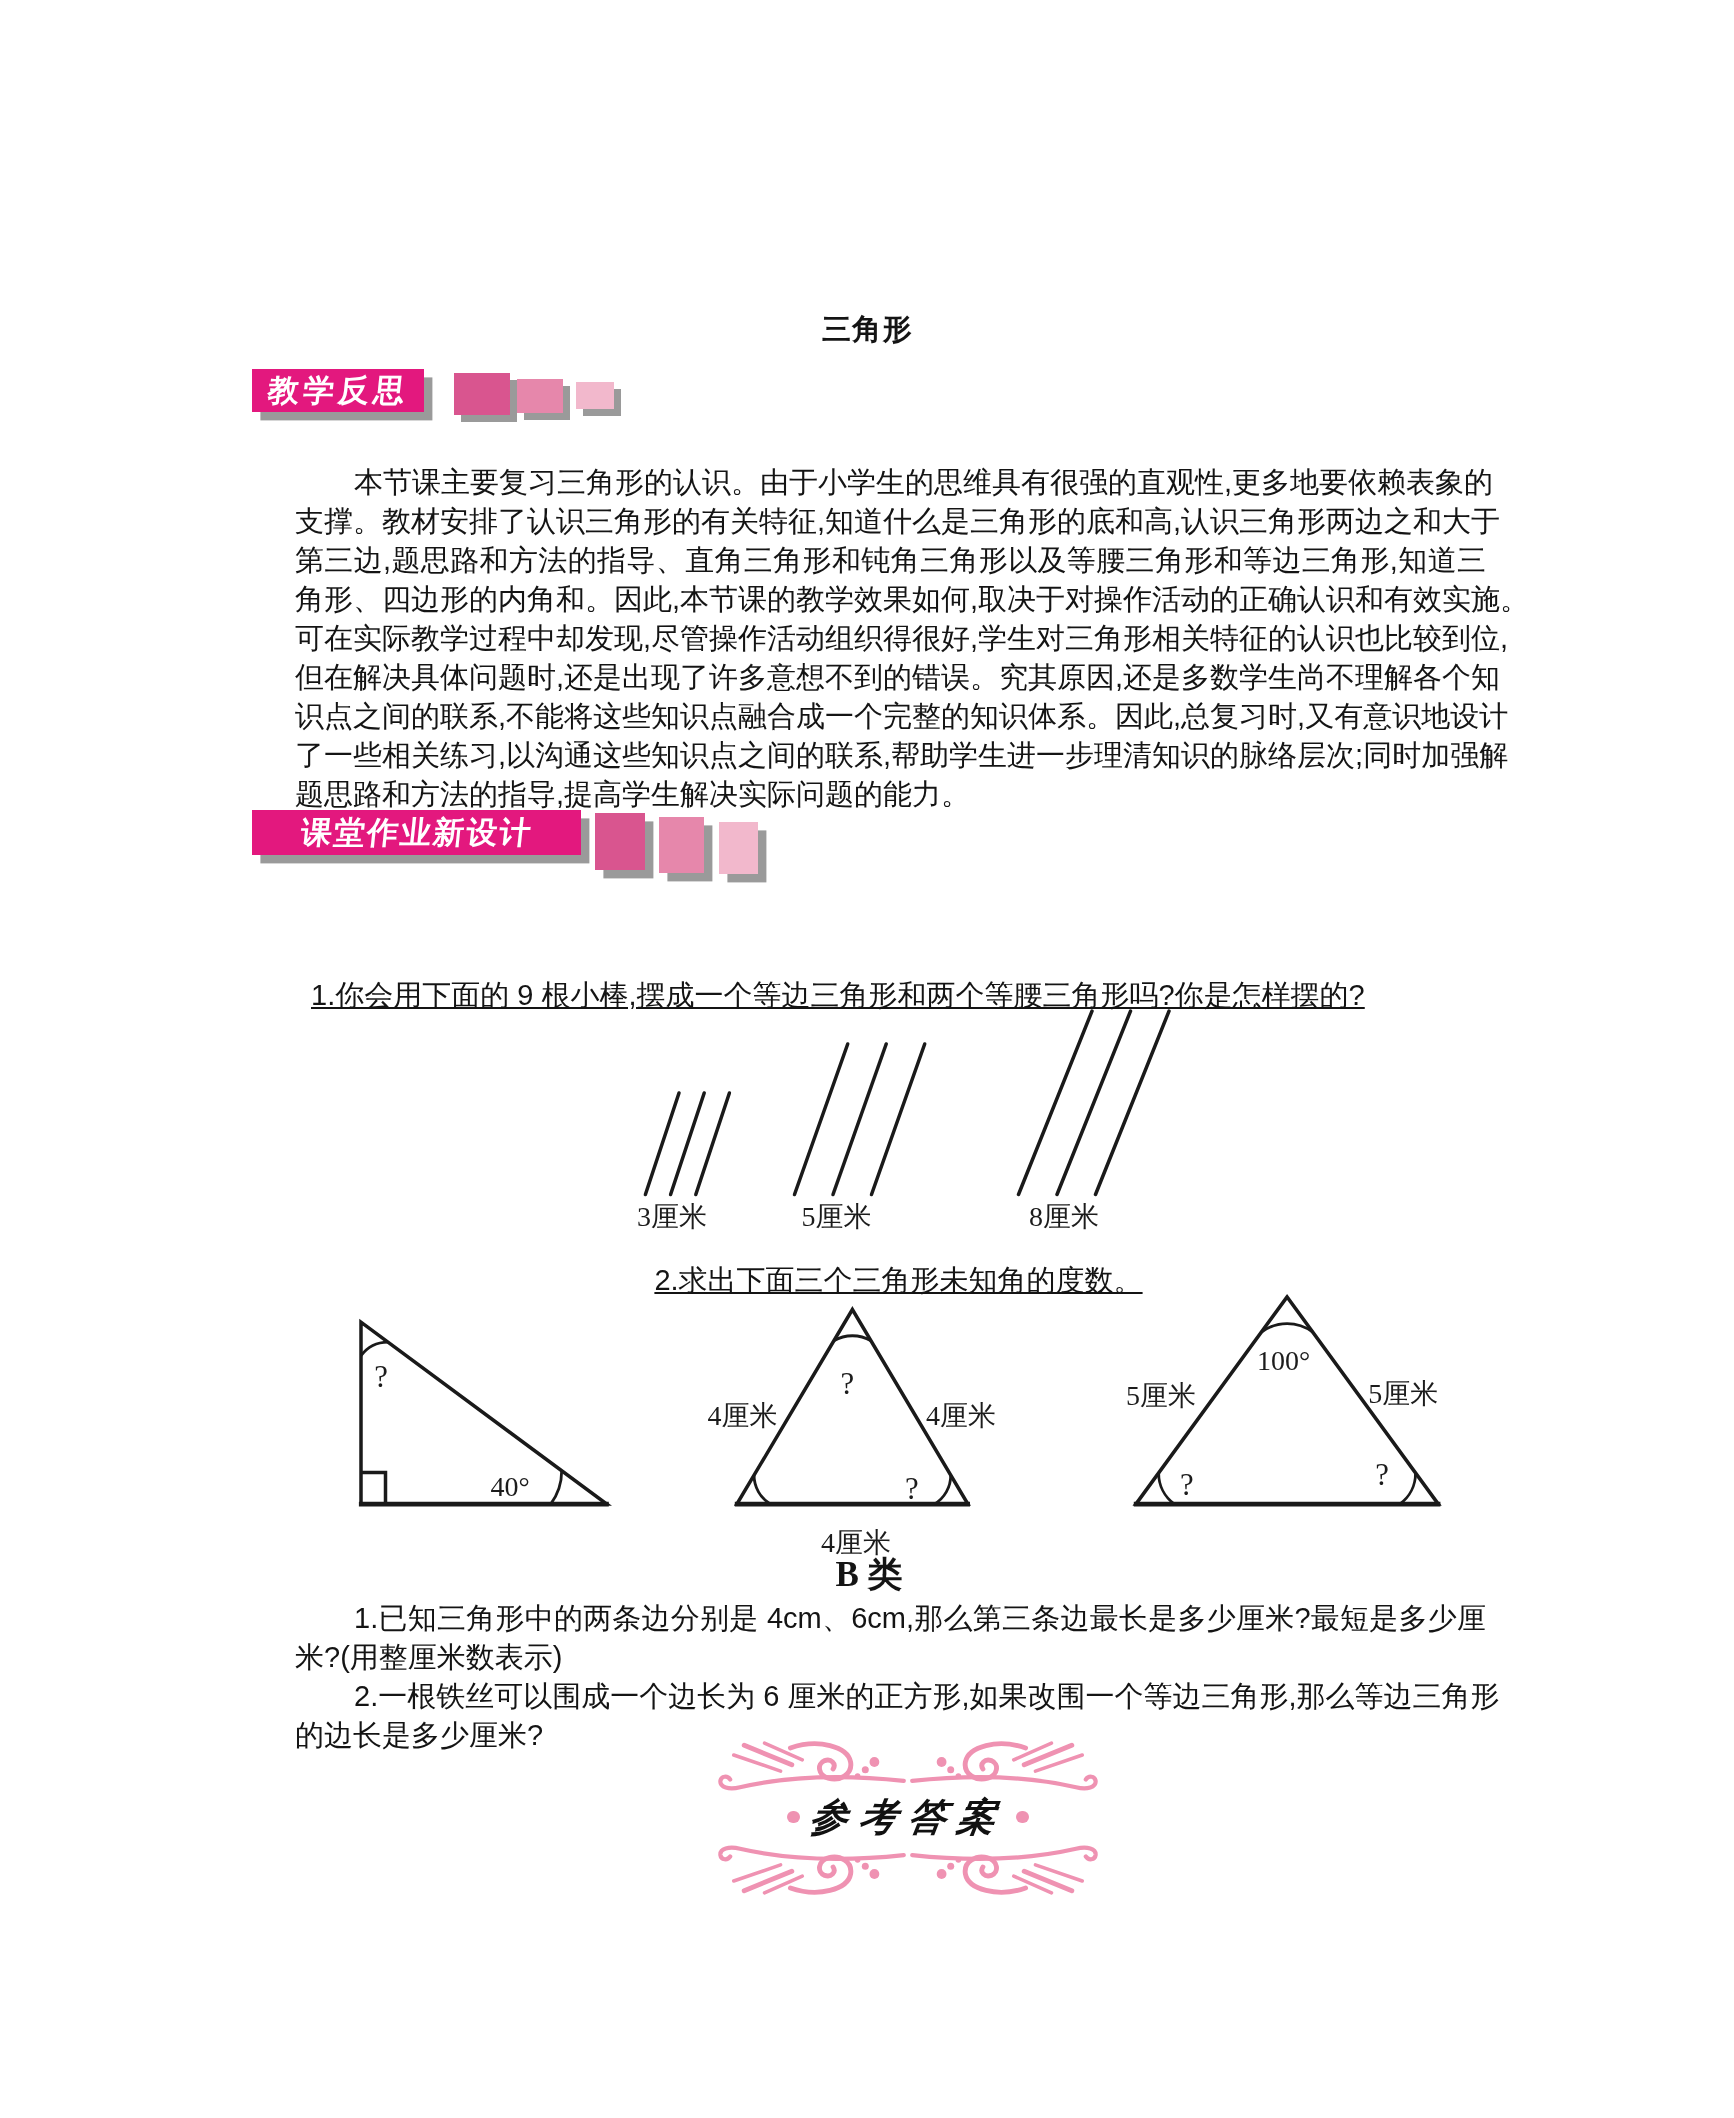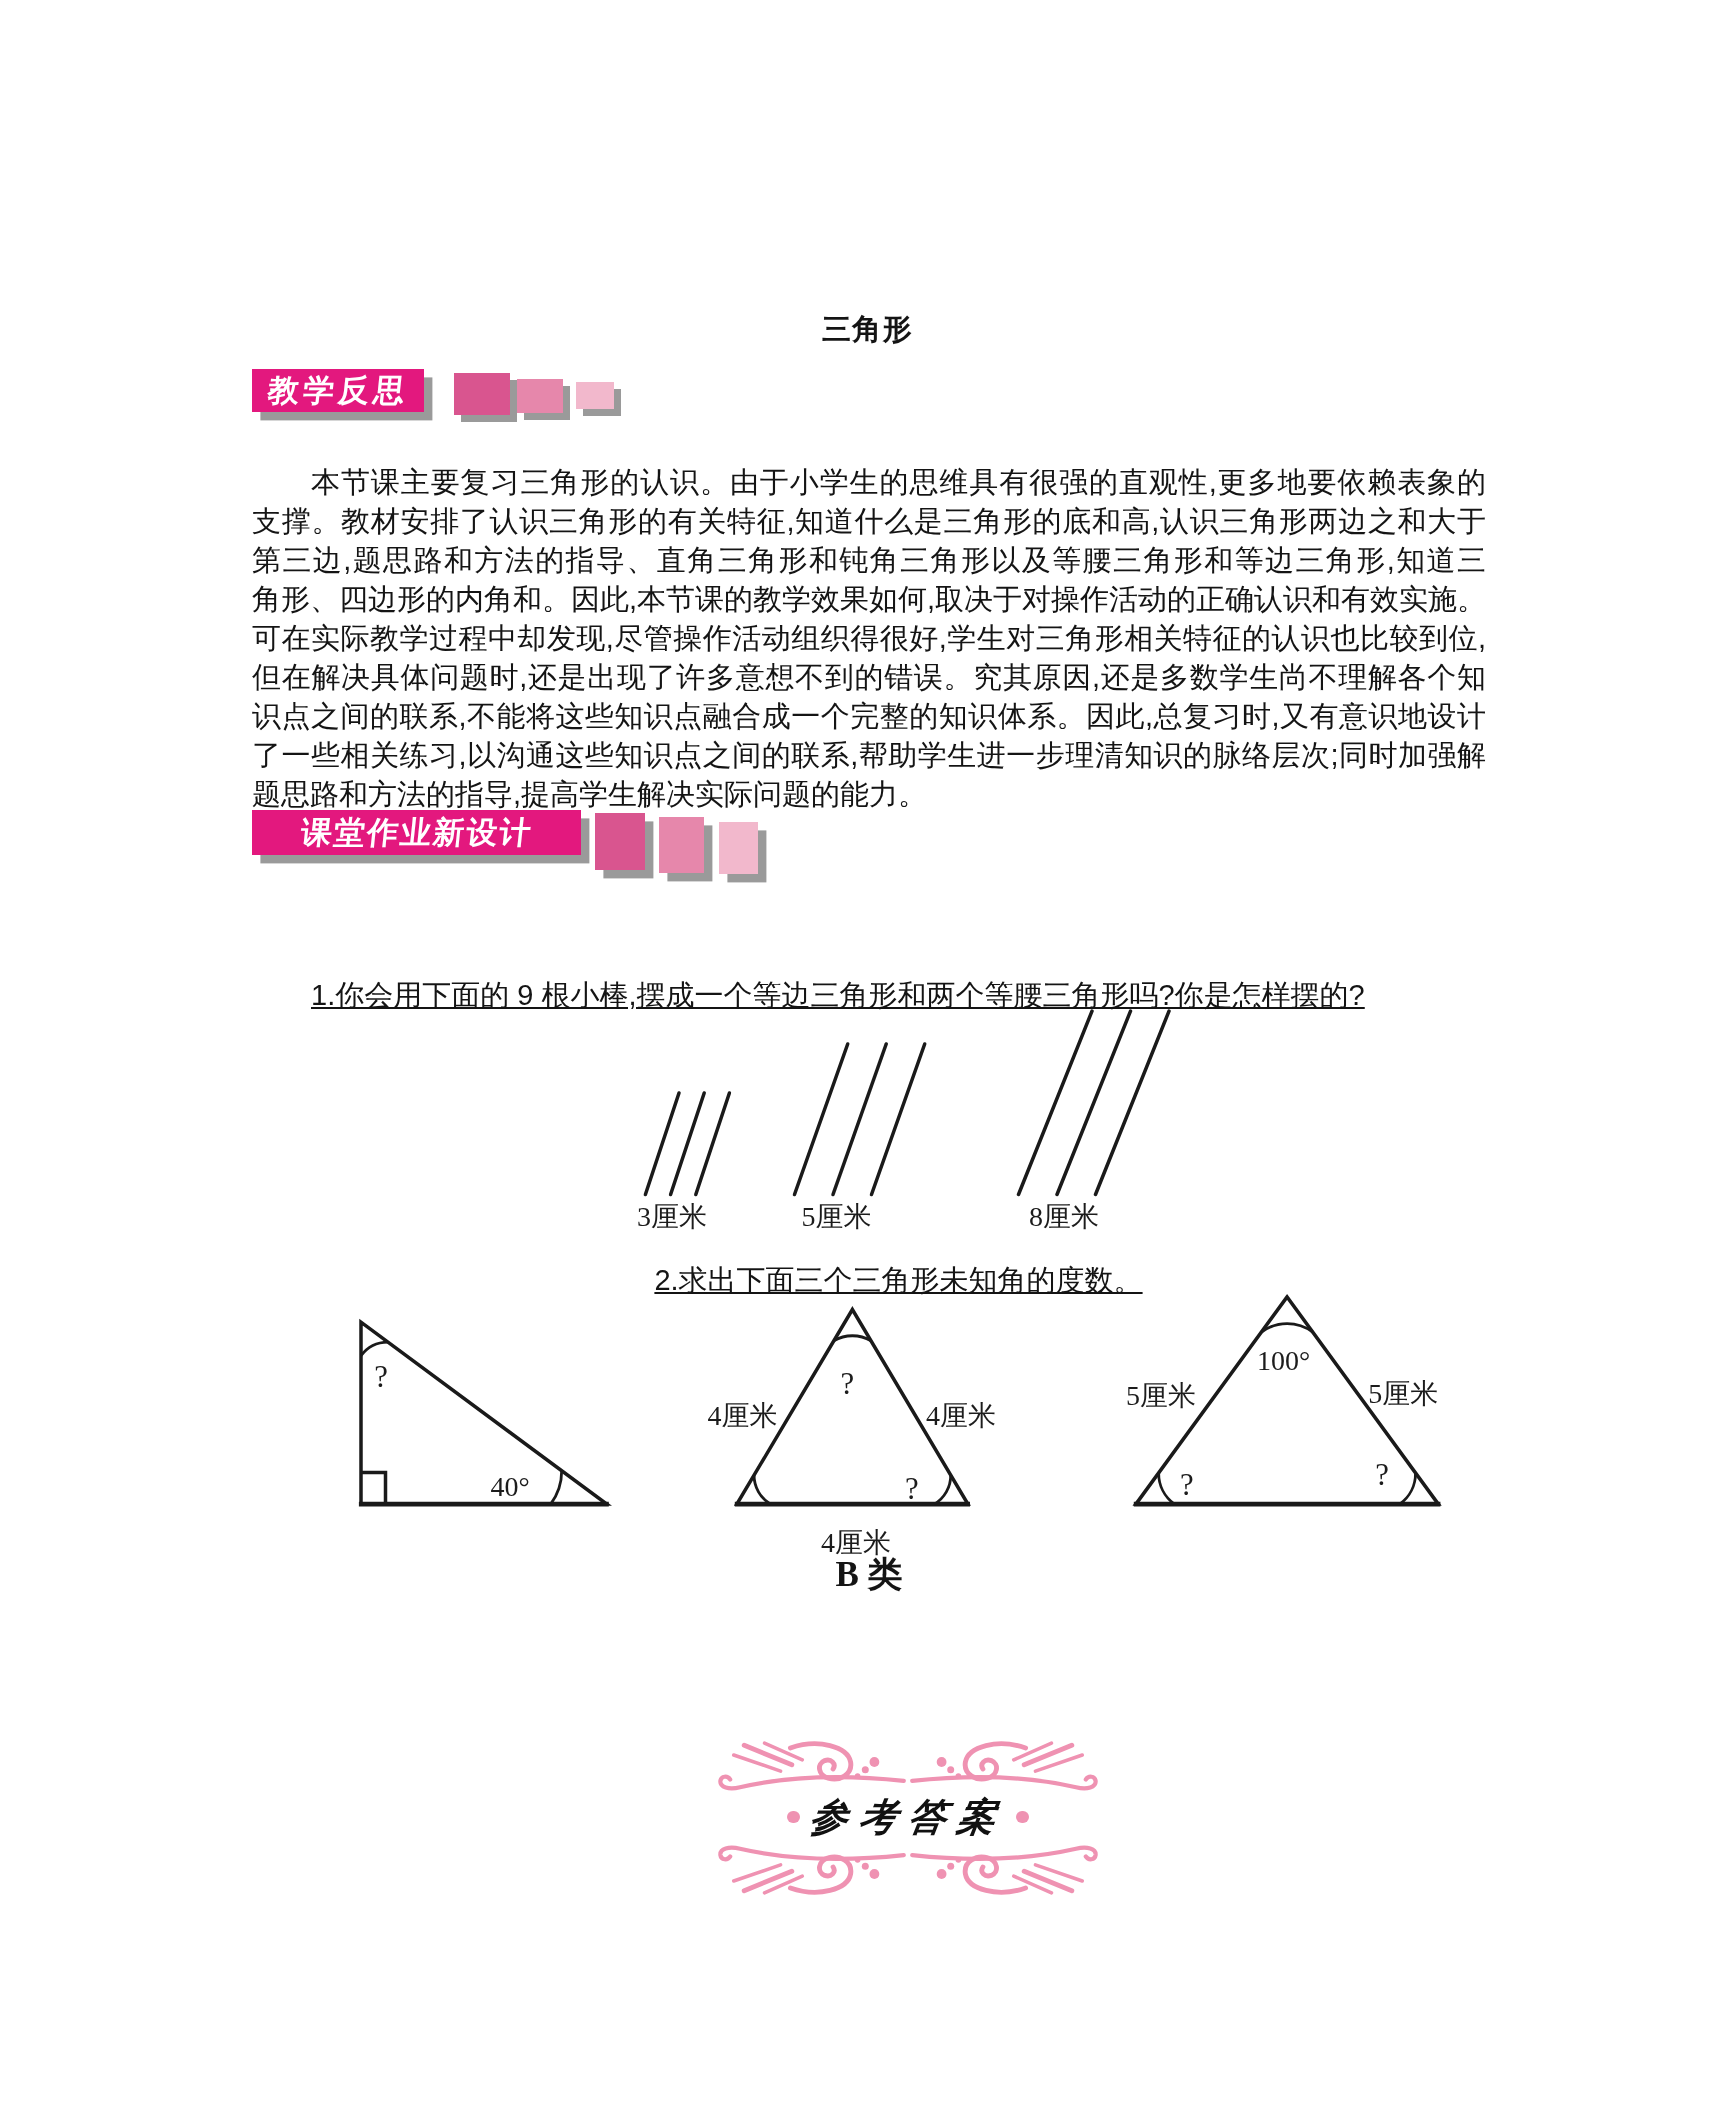--- a/index.html
+++ b/index.html
@@ -24,21 +24,21 @@
   .banner.banner-2 { left:252px; top:810px; width:329px; height:45px; }
   .banner.banner-2 .banner-text { font-size:31px; letter-spacing:2.1px; }
   .deco-square { position:absolute; box-shadow:7px 7px 0 #9a9a9a; }
   .sq-a1 { left:454px; top:373px; width:56px; height:42px; background:#d9558f; }
   .sq-a2 { left:517px; top:379px; width:46px; height:34px; background:#e687ab; }
   .sq-a3 { left:576px; top:382px; width:38px; height:27px; background:#f2b8cc; }
   .sq-b1 { left:595px; top:813px; width:50px; height:57px; background:#d9558f; box-shadow:8.4px 8.4px 0 #9a9a9a; }
   .sq-b2 { left:659px; top:817px; width:45px; height:56px; background:#e687ab; box-shadow:8.4px 8.4px 0 #9a9a9a; }
   .sq-b3 { left:719px; top:822px; width:39px; height:52px; background:#f2b8cc; box-shadow:8.4px 8.4px 0 #9a9a9a; }
   .text-block { position:absolute; left:252px; width:1234px; font-size:29px; line-height:39px; }
-  .text-block .line { text-align:justify; text-align-last:justify; white-space:nowrap; }
+  .text-block .line { text-align:justify; text-align-last:justify; white-space:nowrap;margin-left:43px; }
   .text-block .line.nojust { text-align:left; text-align-last:left; white-space:normal; }
   .text-block .line.indent { text-indent:59px; }
   .para-block { top:463px; }
   .qa-line { position:absolute; left:252px; width:1234px; font-size:29px; text-indent:59px;text-decoration:underline; }
   .q1-line { top:976px; }
   .q2-line { top:1261px;text-align:center; }
   .class-heading {
     position:absolute; left:252px; width:1234px; text-align:center;
     font-size:35px; font-weight:600; font-family:"Liberation Serif", serif;
   }
@@ -156,20 +156,26 @@
       <path d="M1549,303 A55,55 0 0 0 1571.5,258.5" fill="none" stroke="#1a1a1a" stroke-width="4"></path>
       <text class="diagram-label" x="1345" y="112">100°</text>
       <text class="diagram-label" x="1158" y="162">5厘米</text>
       <text class="diagram-label" x="1504" y="158">5厘米</text>
       <text class="diagram-q" x="1235" y="290">?</text>
       <text class="diagram-q" x="1514" y="276">?</text>
     </g>
   </svg>
 
   <div class="class-heading heading-b">B 类</div>
+  <div class="text-block b-block">
+    <div class="line indent">1.已知三角形中的两条边分别是 4cm、6cm,那么第三条边最长是多少厘米?最短是多少厘</div>
+    <div class="line nojust">米?(用整厘米数表示)</div>
+    <div class="line indent">2.一根铁丝可以围成一个边长为 6 厘米的正方形,如果改围一个等边三角形,那么等边三角形</div>
+    <div class="line nojust">的边长是多少厘米?</div>
+  </div>
 
   <svg class="svg-abs ornament-svg" width="420" height="154" viewBox="0 0 600 220">
     <defs>
       <g id="fl-half" stroke="#ef92b2" fill="none" stroke-linecap="round">
         <path d="M306,57 C390,48 470,50 540,66 C556,70 569,66 568,57 C567,50 558,49 554,55" stroke-width="6"></path>
         <path d="M468,10 C428,-4 386,8 382,30 C379,48 398,58 414,53 C428,49 431,33 419,28 C410,25 402,32 407,40" stroke-width="7"></path>
         <path d="M466,34 L534,6" stroke-width="7"></path>
         <path d="M451,27 L505,3" stroke-width="5"></path>
         <path d="M482,43 L549,20" stroke-width="5"></path>
         <circle cx="348" cy="30" r="7" fill="#ef92b2" stroke="none"></circle>

